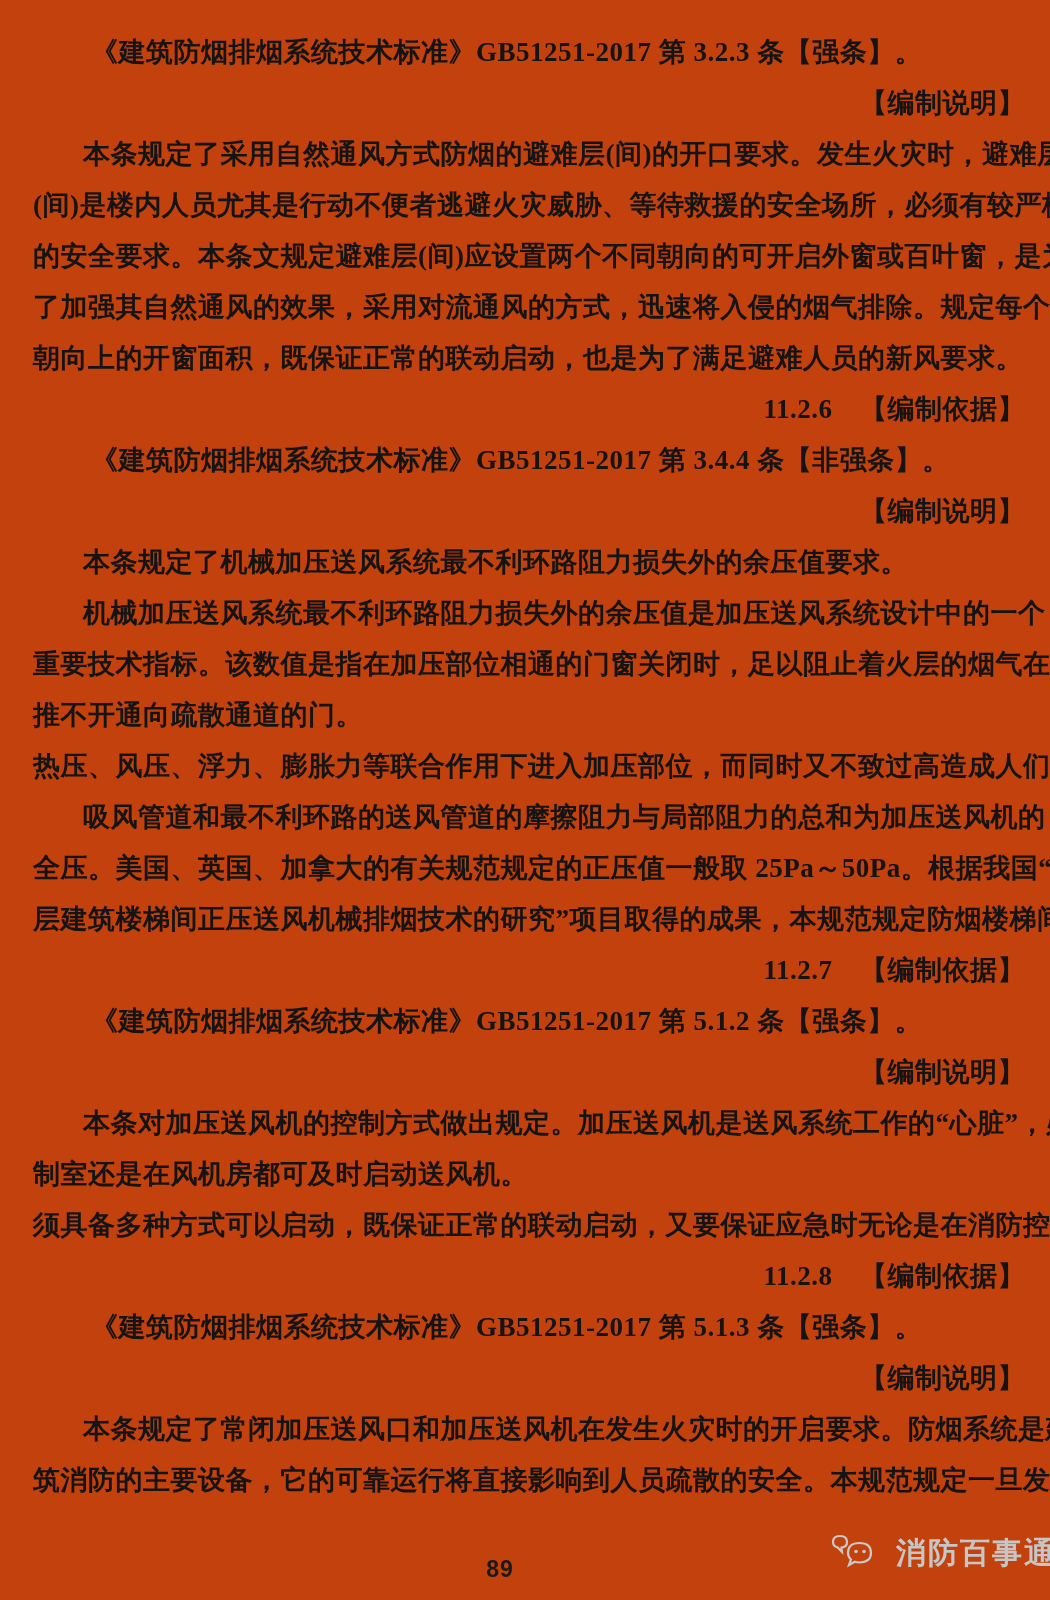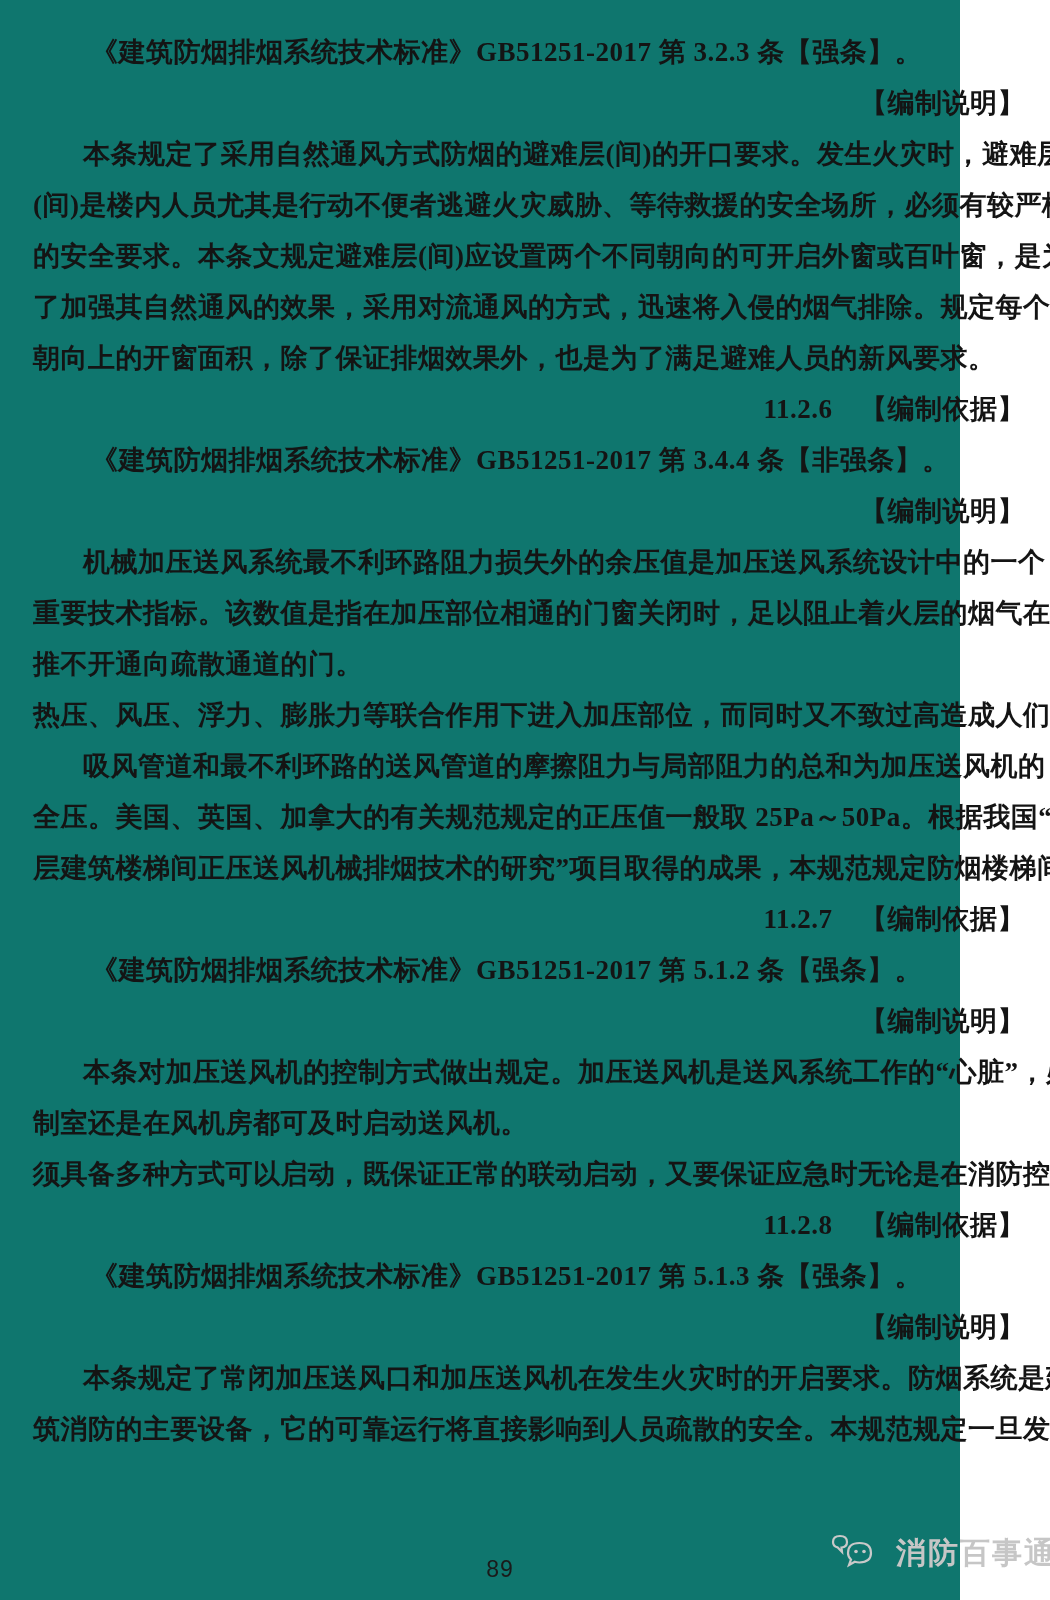--- a/index.html
+++ b/index.html
@@ -10,22 +10,22 @@
     width: 1050px;
     height: 1600px;
     position: relative;
     background: #ffffff;
     font-family: "Liberation Serif", "DejaVu Serif", serif;
     overflow: hidden;
   }
   .page {
     position: absolute;
     left: 0; top: 0;
-    width: 960px; height: 1600px;
-    background: #0f766e;
+    width: 1050px; height: 1600px;
+    background: #c2410c;
   }
   .content {
     position: absolute;
     left: 33px;
     top: 27px;
     width: 992px;
   }
   .line {
     height: 51px;
     line-height: 51px;
@@ -55,41 +55,42 @@
   }
   .watermark svg { display: block; }
   .page-num {
     position: absolute;
     left: 0;
     width: 1000px;
     top: 1556px;
     text-align: center;
     font-family: "Liberation Sans", "DejaVu Sans", sans-serif;
     font-size: 23px;
-    font-weight: normal;
+    font-weight: bold;
     color: #1a1a1a;
     letter-spacing: 1px;
   }
 </style>
 </head>
 <body>
 
 <div class="page">
 
   <div class="content">
       <div class="line ln-ref">《建筑防烟排烟系统技术标准》GB51251-2017 第 3.2.3 条【强条】。</div>
       <div class="line ln-heading">【编制说明】</div>
       <div class="line ln-para-first">本条规定了采用自然通风方式防烟的避难层(间)的开口要求。发生火灾时，避难层</div>
       <div class="line ln-para">(间)是楼内人员尤其是行动不便者逃避火灾威胁、等待救援的安全场所，必须有较严格</div>
       <div class="line ln-para">的安全要求。本条文规定避难层(间)应设置两个不同朝向的可开启外窗或百叶窗，是为</div>
       <div class="line ln-para">了加强其自然通风的效果，采用对流通风的方式，迅速将入侵的烟气排除。规定每个</div>
-      <div class="line ln-para">朝向上的开窗面积，除了保证排烟效果外，也是为了满足避难人员的新风要求。</div>
+      <div class="line ln-para">朝向上的开窗面积，既保证正常的联动启动，也是为了满足避难人员的新风要求。</div>
       <div class="line ln-heading">11.2.6　【编制依据】</div>
       <div class="line ln-ref">《建筑防烟排烟系统技术标准》GB51251-2017 第 3.4.4 条【非强条】。</div>
       <div class="line ln-heading">【编制说明】</div>
+      <div class="line ln-para-first">本条规定了机械加压送风系统最不利环路阻力损失外的余压值要求。</div>
       <div class="line ln-para-first">机械加压送风系统最不利环路阻力损失外的余压值是加压送风系统设计中的一个</div>
       <div class="line ln-para">重要技术指标。该数值是指在加压部位相通的门窗关闭时，足以阻止着火层的烟气在</div>
       <div class="line ln-para">推不开通向疏散通道的门。</div>
       <div class="line ln-para">热压、风压、浮力、膨胀力等联合作用下进入加压部位，而同时又不致过高造成人们</div>
       <div class="line ln-para-first">吸风管道和最不利环路的送风管道的摩擦阻力与局部阻力的总和为加压送风机的</div>
       <div class="line ln-para">全压。美国、英国、加拿大的有关规范规定的正压值一般取 25Pa～50Pa。根据我国“高</div>
       <div class="line ln-para">层建筑楼梯间正压送风机械排烟技术的研究”项目取得的成果，本规范规定防烟楼梯间</div>
       <div class="line ln-heading">11.2.7　【编制依据】</div>
       <div class="line ln-ref">《建筑防烟排烟系统技术标准》GB51251-2017 第 5.1.2 条【强条】。</div>
       <div class="line ln-heading">【编制说明】</div>

